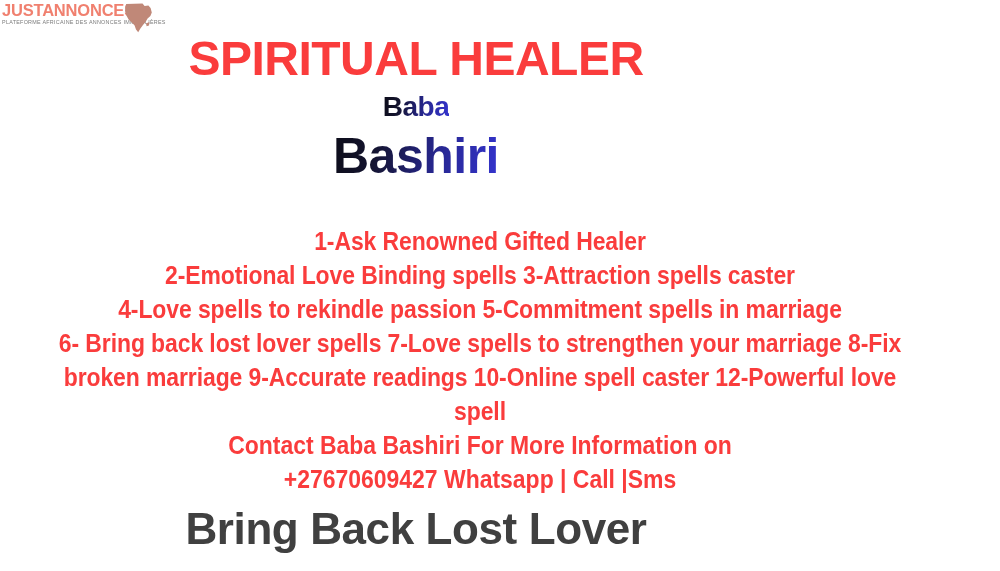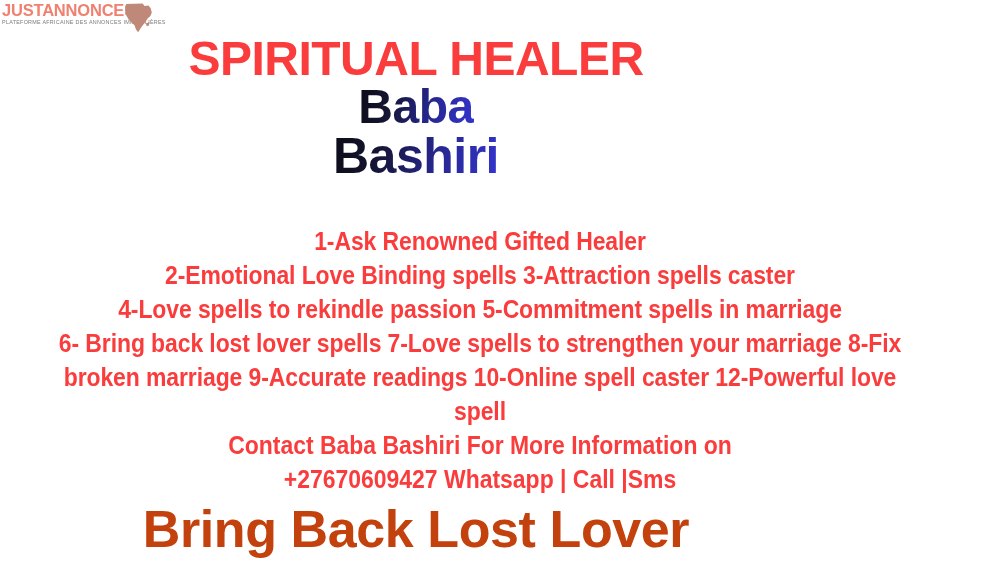--- a/index.html
+++ b/index.html
@@ -77,21 +77,21 @@
     letter-spacing: -0.5px;
   }
 
   .name-line {
     margin: 0;
     font-family: "Liberation Sans", sans-serif;
     font-weight: bold;
     letter-spacing: -0.5px;
   }
   .name-first {
-    font-size: 48px;
+    font-size: 28px;
     line-height: 46px;
     padding-top: 2px;
   }
   .name-last {
     font-size: 50px;
     line-height: 52px;
   }
   .grad-text {
     background-image: linear-gradient(100deg, #0c0c18 0%, #141430 26%, #272790 62%, #3434cf 100%);
     -webkit-background-clip: text;
@@ -134,23 +134,23 @@
     transform: scaleX(0.90);
     transform-origin: center top;
   }
   .contact div { white-space: nowrap; }
 
   .tagline-big {
     margin: 0;
     padding-top: 6px;
     font-family: "Liberation Sans", sans-serif;
     font-weight: bold;
-    font-size: 52px;
+    font-size: 44px;
     line-height: 54px;
-    color: #c2410c;
+    color: #404040;
     letter-spacing: -0.4px;
   }
 </style>
 </head>
 <body>
 
 <div class="logo">
   <div class="logo-wordmark">JUSTANNONCES</div>
   <div class="logo-tagline">PLATEFORME AFRICAINE DES ANNONCES IMMOBILIÈRES</div>
   <span class="logo-africa">

